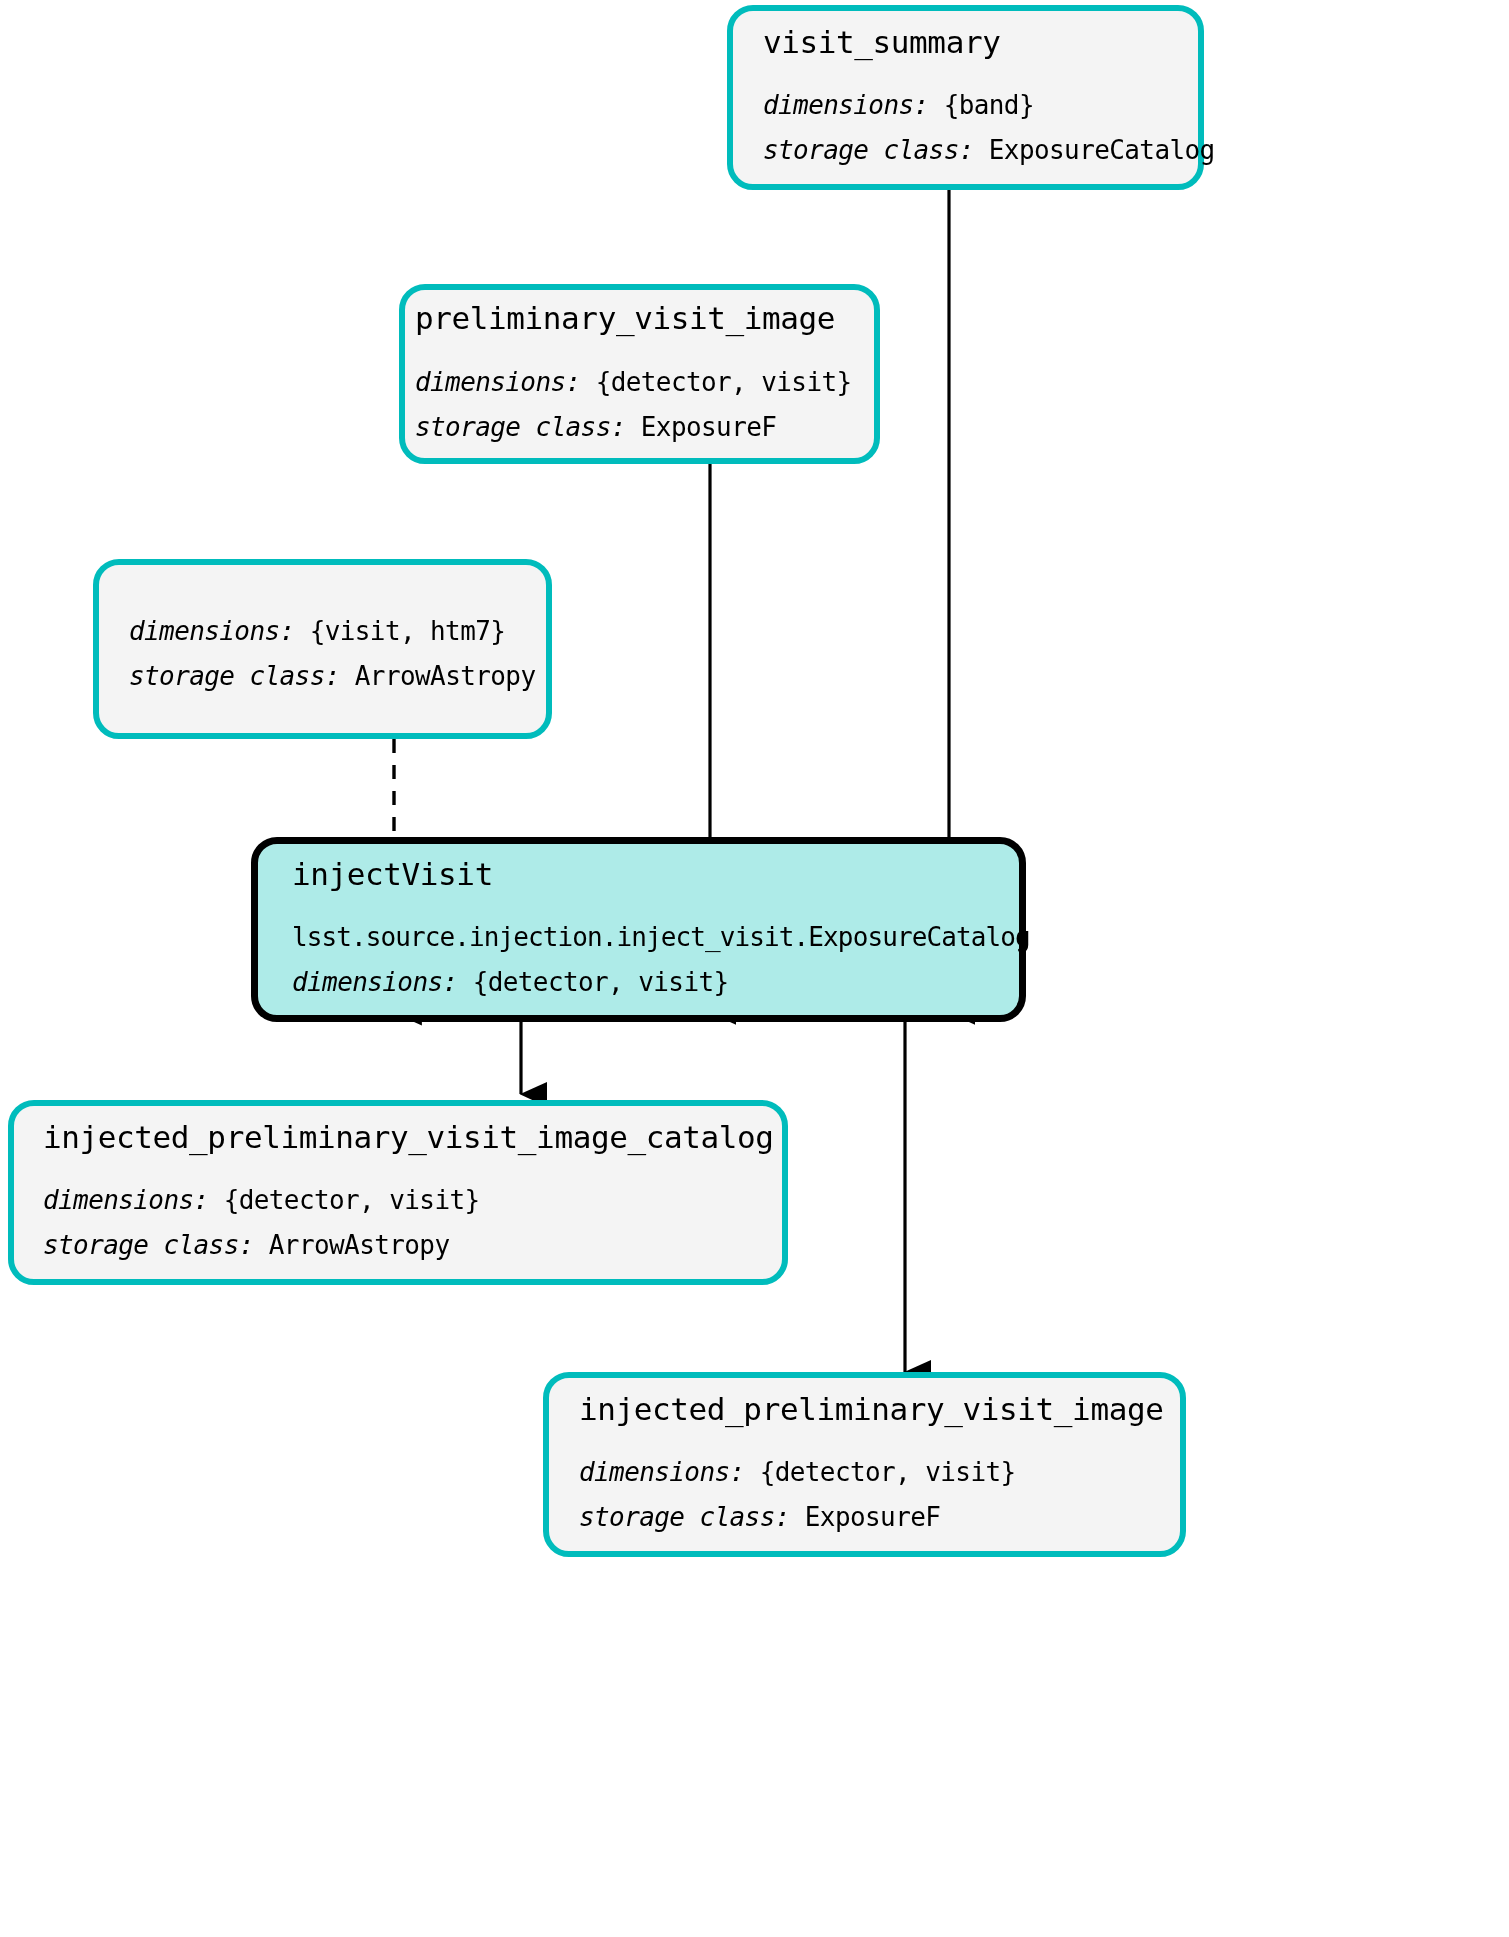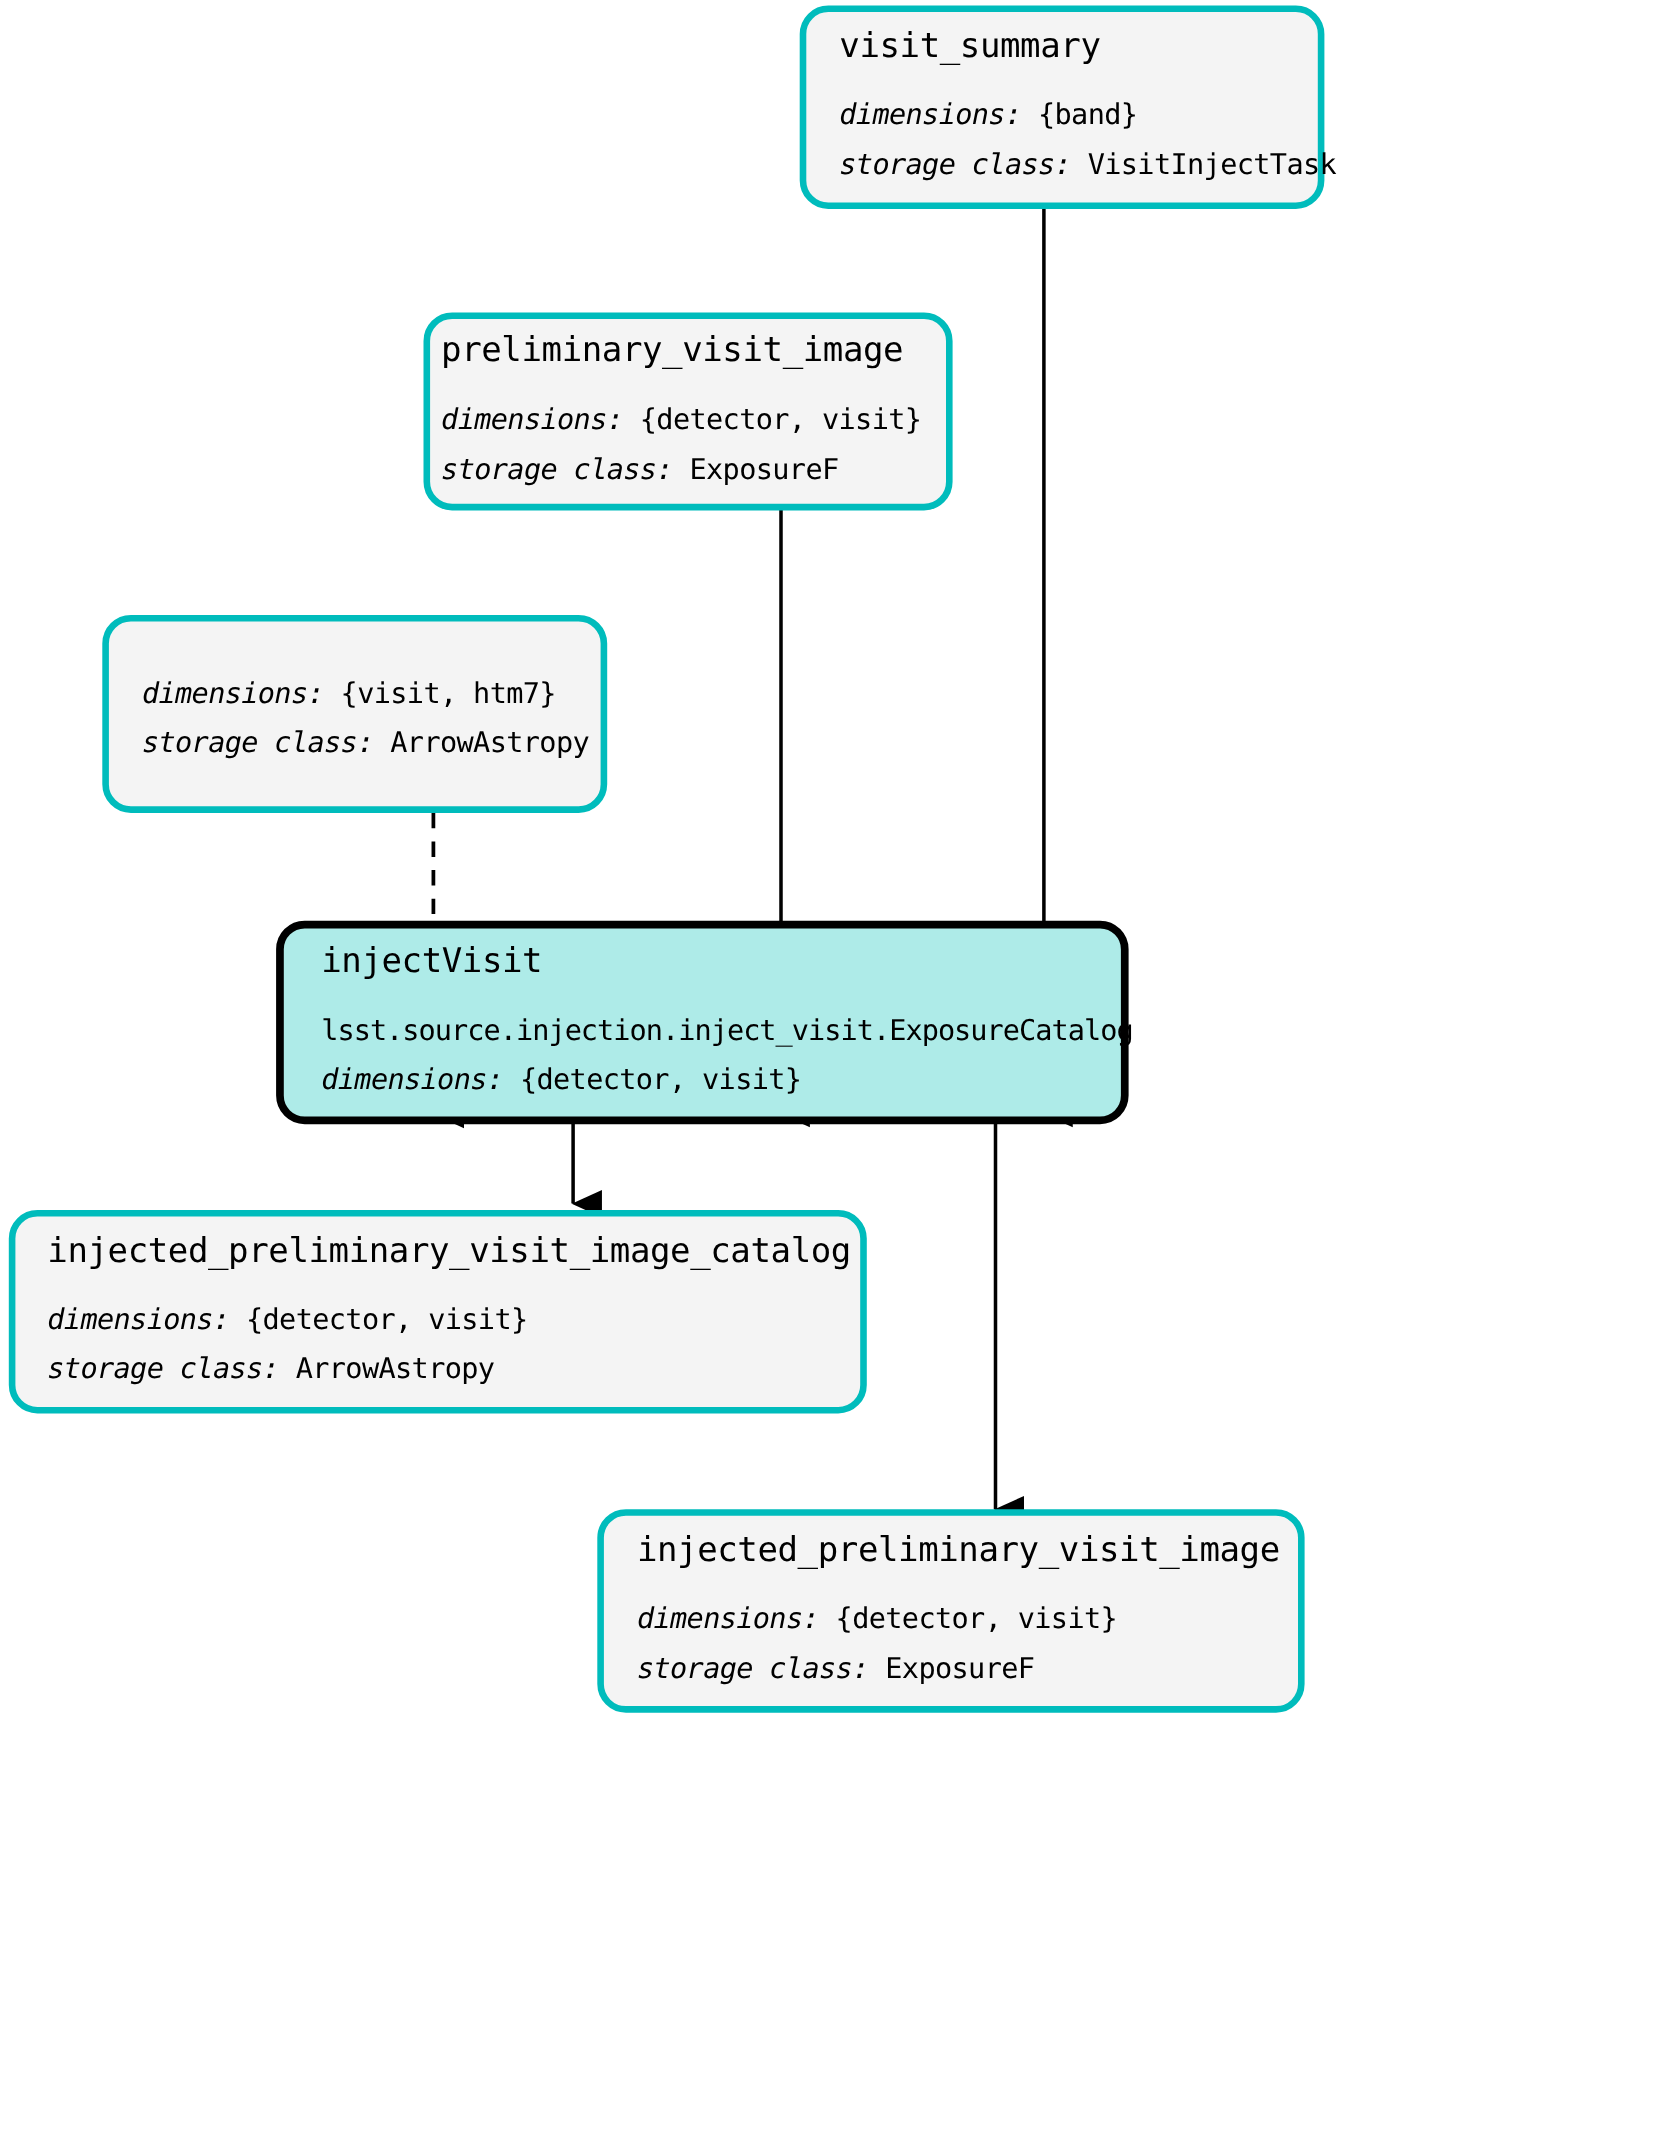--- a/index.html
+++ b/index.html
@@ -105,25 +105,25 @@
   </svg>
 
   <div class="node dataset" style="left:727px; top:5px; width:477px; height:185px;">
     <div class="node-title">visit_summary</div>
     <div class="node-row">
       <span class="lbl">dimensions: </span>
       <span class="val">{band}</span>
     </div>
     <div class="node-row">
       <span class="lbl">storage class: </span>
-      <span class="val">VisitInjectTask</span>
+      <span class="val">ExposureCatalog</span>
     </div>
   </div>
 
-  <div class="node dataset" style="left:385px; top:284px; width:481px; height:180px;padding-left:10px;">
+  <div class="node dataset" style="left:399px; top:284px; width:481px; height:180px;padding-left:10px;">
     <div class="node-title">preliminary_visit_image</div>
     <div class="node-row">
       <span class="lbl">dimensions: </span>
       <span class="val">{detector, visit}</span>
     </div>
     <div class="node-row">
       <span class="lbl">storage class: </span>
       <span class="val">ExposureF</span>
     </div>
   </div>

